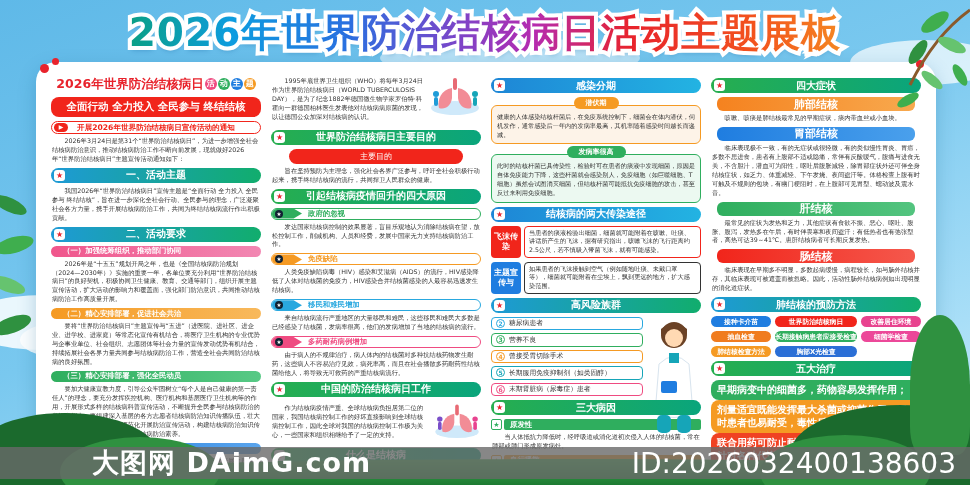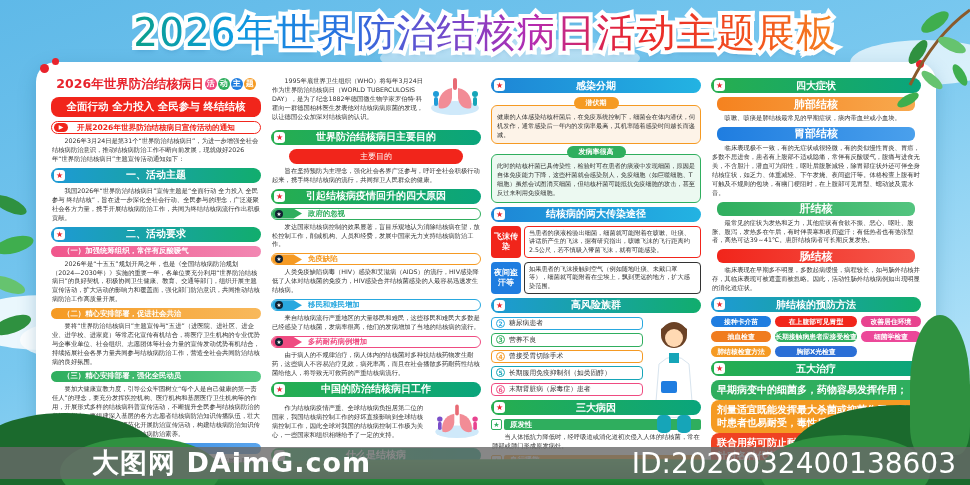--- a/index.html
+++ b/index.html
@@ -20,21 +20,21 @@
   .b3 { right:-40px; bottom:-20px; width:220px; height:100px; background:#1b6a2d; }
   .b4 { right:40px; bottom:-25px; width:170px; height:75px; background:#2f9140; }
   .b5 { right:0px; bottom:30px; width:60px; height:140px; background:#2f9140; border-radius:50% 50% 20% 20%; }
 
   
   .board { position:absolute; left:36px; right:34px; top:62px; bottom:-30px;
            background:#fff; border-radius:20px; box-shadow:0 6px 18px rgba(20,90,140,.25); }
 
   
   .title-wrap { position:absolute; top:6px; left:0; width:100%; text-align:center; z-index:5; }
-  .title-layer { font-size:39px; font-weight:400; letter-spacing:1px; white-space:nowrap; }
+  .title-layer { font-size:39px; font-weight:700; letter-spacing:1px; white-space:nowrap; }
   .title-stroke { position:absolute; left:0; width:100%; color:#fff; -webkit-text-stroke:8px #fff;
                   text-shadow:0 4px 5px rgba(10,80,140,.35); }
   .title-fill { position:relative;
       background:linear-gradient(90deg,#18a74f 0%,#0aa07a 12%,#0d9ce0 24%,#2b6fe0 36%,#7a46c9 47%,#b52bb0 55%,#e8232c 65%,#f3541d 78%,#f59a23 90%,#f5821f 100%);
       -webkit-background-clip:text; background-clip:text; color:transparent; }
 
   
   .columns { position:absolute; left:0; top:12px; width:100%; bottom:40px;
              display:flex; gap:10px; padding:0 15px; }
   .col { width:25%; overflow:hidden; }
@@ -194,21 +194,21 @@
       <span class="star-badge">★</span>
       <span>一、活动主题</span>
     </div>
     <p class="para">我国2026年“世界防治结核病日”宣传主题是“全面行动 全力投入 全民参与 终结结核”，旨在进一步深化全社会行动、全民参与的理念，广泛凝聚社会各方力量，携手开展结核病防治工作，共同为终结结核病流行作出积极贡献。</p>
 
     <div class="banner banner-bg">
       <span class="star-badge">★</span>
       <span>二、活动要求</span>
     </div>
 
-    <div class="subpill sp-pink">（一）加强统筹组织，常伴有反酸嗳气</div>
+    <div class="subpill sp-pink">（一）加强统筹组织，推动部门协同</div>
     <p class="para">2026年是“十五五”规划开局之年，也是《全国结核病防治规划（2024—2030年）》实施的重要一年，各单位要充分利用“世界防治结核病日”的良好契机，积极协同卫生健康、教育、交通等部门，组织开展主题宣传活动，扩大活动的影响力和覆盖面，强化部门防治意识，共同推动结核病防治工作高质量开展。</p>
     <div class="subpill sp-orange">（二）精心安排部署，促进社会共治</div>
     <p class="para">要将“世界防治结核病日”主题宣传与“五进”（进医院、进社区、进企业、进学校、进家庭）等常态化宣传有机结合，将医疗卫生机构的专业优势与企事业单位、社会组织、志愿团体等社会力量的宣传发动优势有机结合，持续拓展社会各界力量共同参与结核病防治工作，营造全社会共同防治结核病的良好氛围。</p>
     <div class="subpill sp-green">（三）精心安排部署，强化全民动员</div>
     <p class="para">要加大健康宣教力度，引导公众牢固树立“每个人是自己健康的第一责任人”的理念，要充分发挥疾控机构、医疗机构和基层医疗卫生机构等的作用，开展形式多样的结核病科普宣传活动，不断提升全民参与结核病防治的意识和能力，要组建深入基层的各方志愿者结核病防治知识传播队伍，壮大志愿服务力量，常态化、规范化开展防治宣传活动，构建结核病防治知识传播长效机制，进一步提升全民结核病防治素养。</p>
     <div class="subpill sp-blue">（四）优化宣传形式，增强宣传实效</div>
     <p class="para">各单位要结合不同人群、不同场所特点，差异化、多层次开展主题宣传活动，最大程度提升宣传效果，要创新宣传形式，充分发挥传统媒体和新媒体的协同效应，积极探索互联网、人工智能等新兴科技在结核病防治宣传中的应用，线下线上相结合、结核病防治宣教与本地民俗活动等相结合，切实提升结核病防治知识的普及度和知晓公众的参与度。有条件的地区要根据统一开展“百千行动”，整合社会关注度，国家疾控局将相关制作主题宣传海报，各单位可从国家疾控局官方网站下载并使用。</p>
 
   </div>
 
@@ -304,21 +304,21 @@
 
     <div class="banner banner-b">
       <span class="star-badge">★</span>
       <span>结核病的两大传染途径</span>
     </div>
     <div class="route">
       <span class="tag rt-r">飞沫传染</span>
       <span class="txt tx-r">当患者的痰液检验出细菌，细菌就可能附着在咳嗽、吐痰、讲话所产生的飞沫，据有研究指出，咳嗽飞沫的飞行距离约2.5公尺，若不慎吸入带菌飞沫，就有可能感染。</span>
     </div>
     <div class="route">
-      <span class="tag rt-b">夜间盗汗等</span>
+      <span class="tag rt-b">主题宣传与</span>
       <span class="txt tx-b">如果患者的飞沫接触到空气（例如随地吐痰、未戴口罩等），细菌就可能附着在尘埃上，飘到更远的地方，扩大感染范围。</span>
     </div>
 
     <div class="banner banner-bg">
       <span class="star-badge">★</span>
       <span>高风险族群</span>
     </div>
     <div class="risks">
       <div class="risk rk1">
             <span class="num">2</span>
@@ -386,21 +386,21 @@
     <p class="para">最常见的症状为发热和乏力，其他症状有食欲不振、恶心、呕吐、腹胀、腹泻，发热多在午后，有时伴畏寒和夜间盗汗；有低热者也有弛张型者，高热可达39～41℃。患肝结核病者可长期反复发热。</p>
     <div class="ribbon rb-r">肠结核</div>
     <p class="para">临床表现在早期多不明显，多数起病缓慢，病程较长，如与肠外结核并存，其临床表现可被遮盖而被忽略。因此，活动性肠外结核病例如出现明显的消化道症状。</p>
 
     <div class="banner banner-bg">
       <span class="star-badge">★</span>
       <span>肺结核的预防方法</span>
     </div>
     <div class="pv-grid">
       <span class="pv pv0">接种卡介苗</span>
-      <span class="pv pv1">在上腹部可见胃型</span>
+      <span class="pv pv1">世界防治结核病日</span>
       <span class="pv pv2">改善居住环境</span>
       <span class="pv pv3">抽血检查</span>
       <span class="pv pv4">长期接触病患者应接受检查</span>
       <span class="pv pv5">细菌学检查</span>
       <span class="pv pv6">肺结核检查方法</span>
       <span class="pv pv7">胸部X光检查</span>
     </div>
 
     <div class="banner banner-g">
       <span class="star-badge">★</span>

